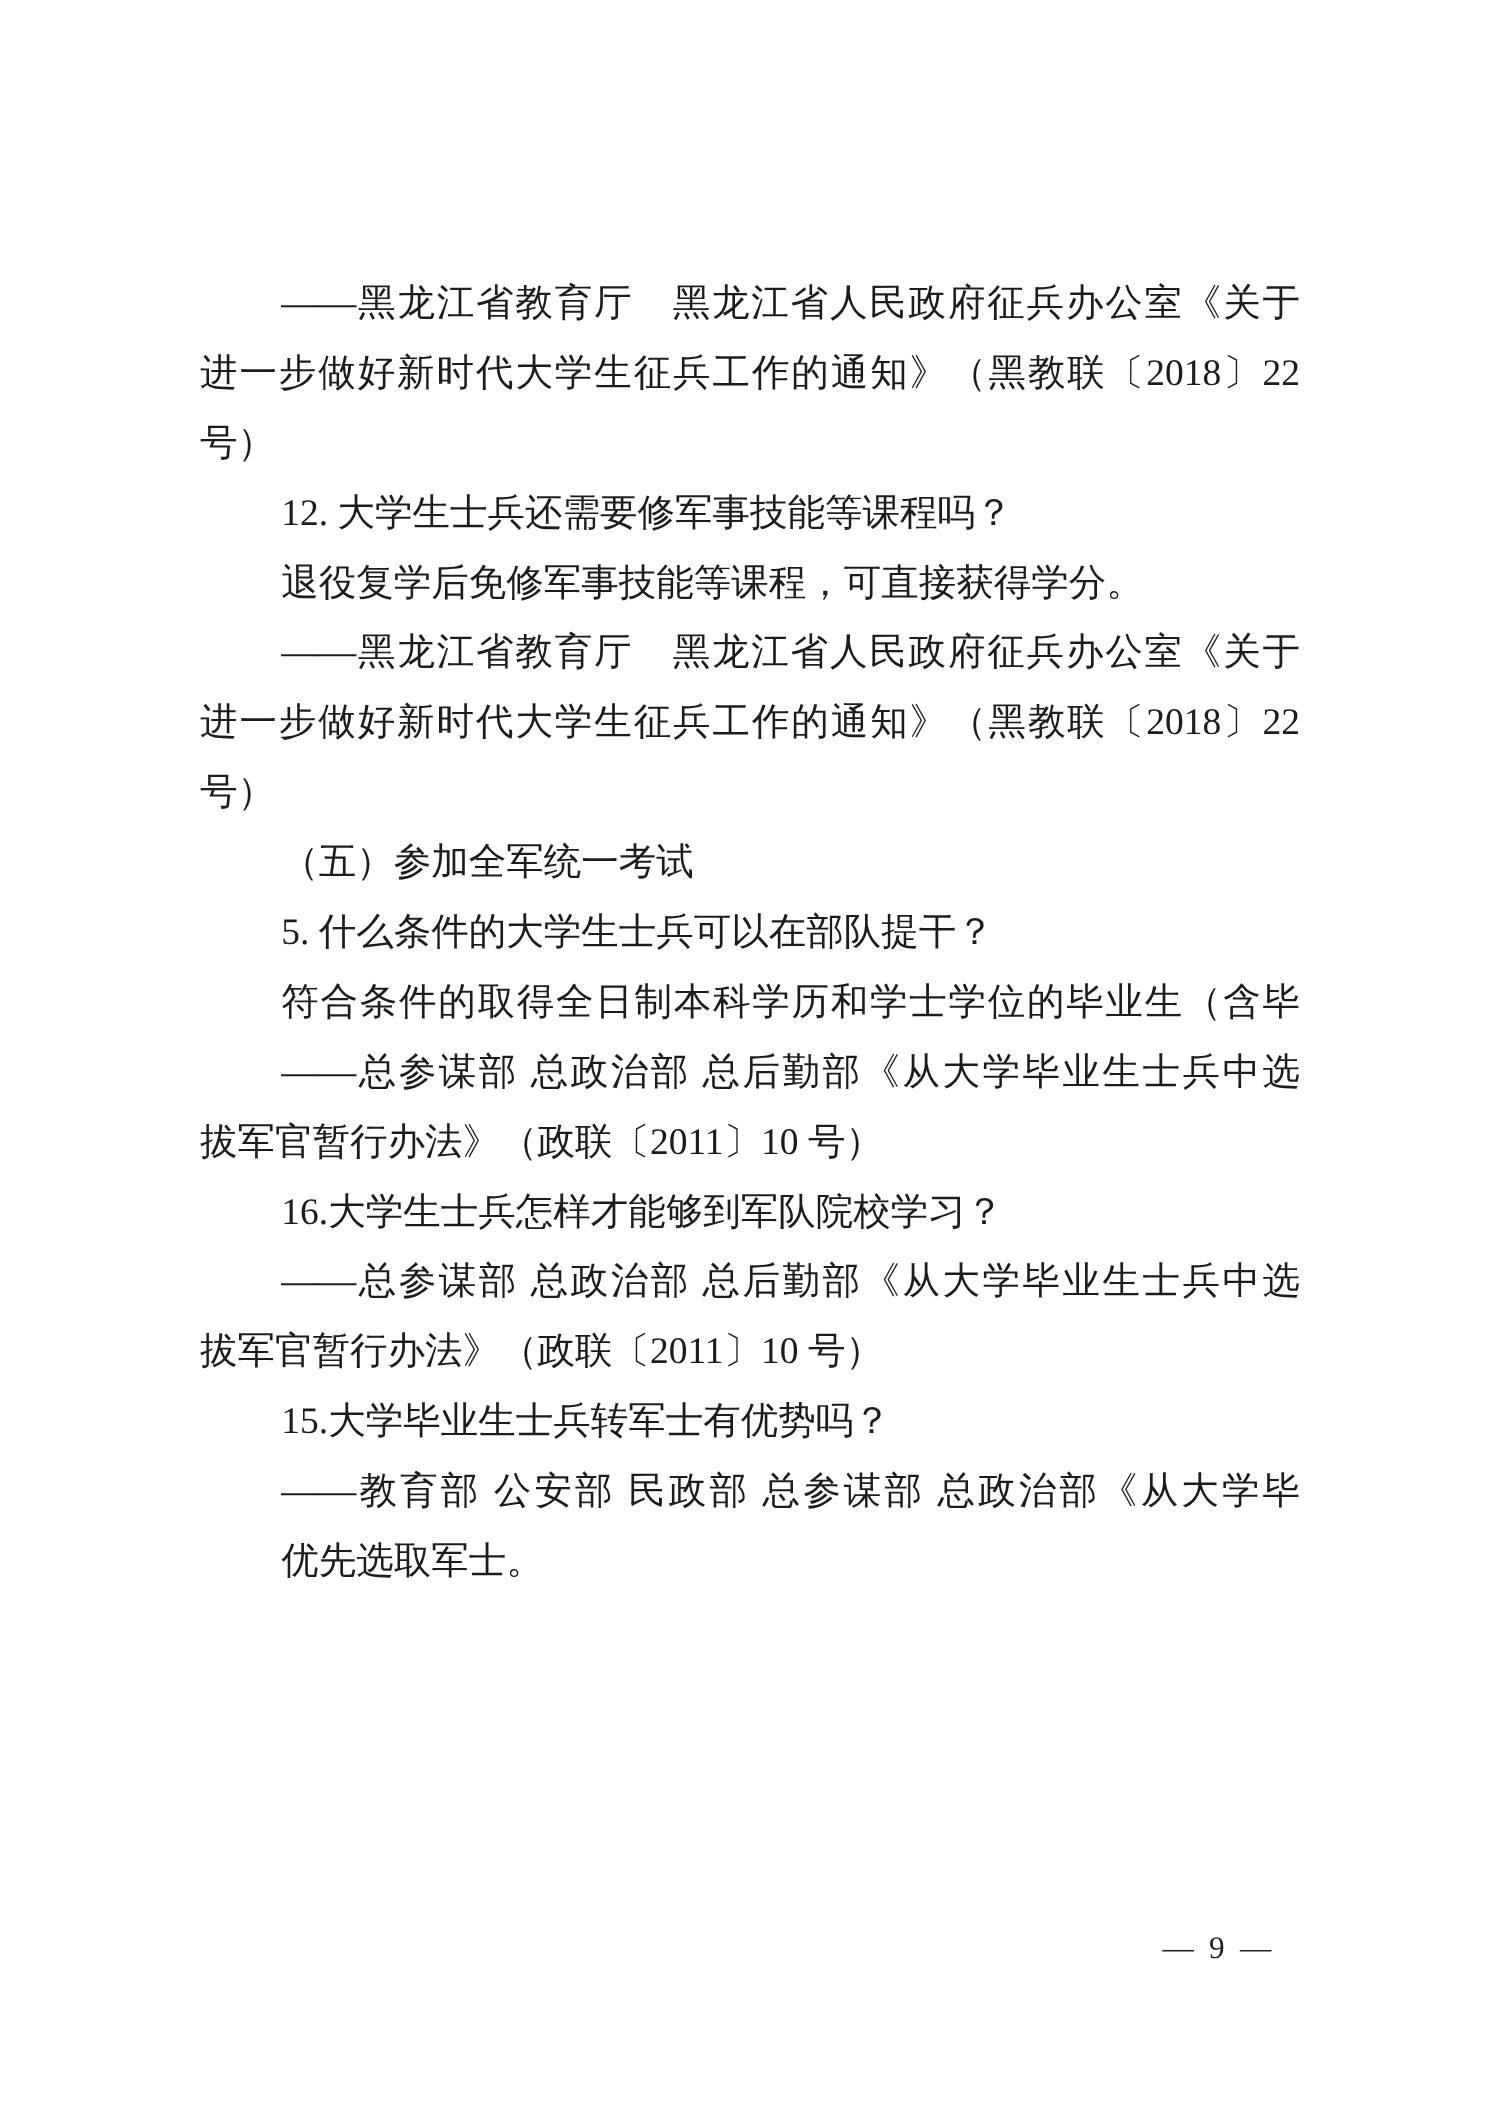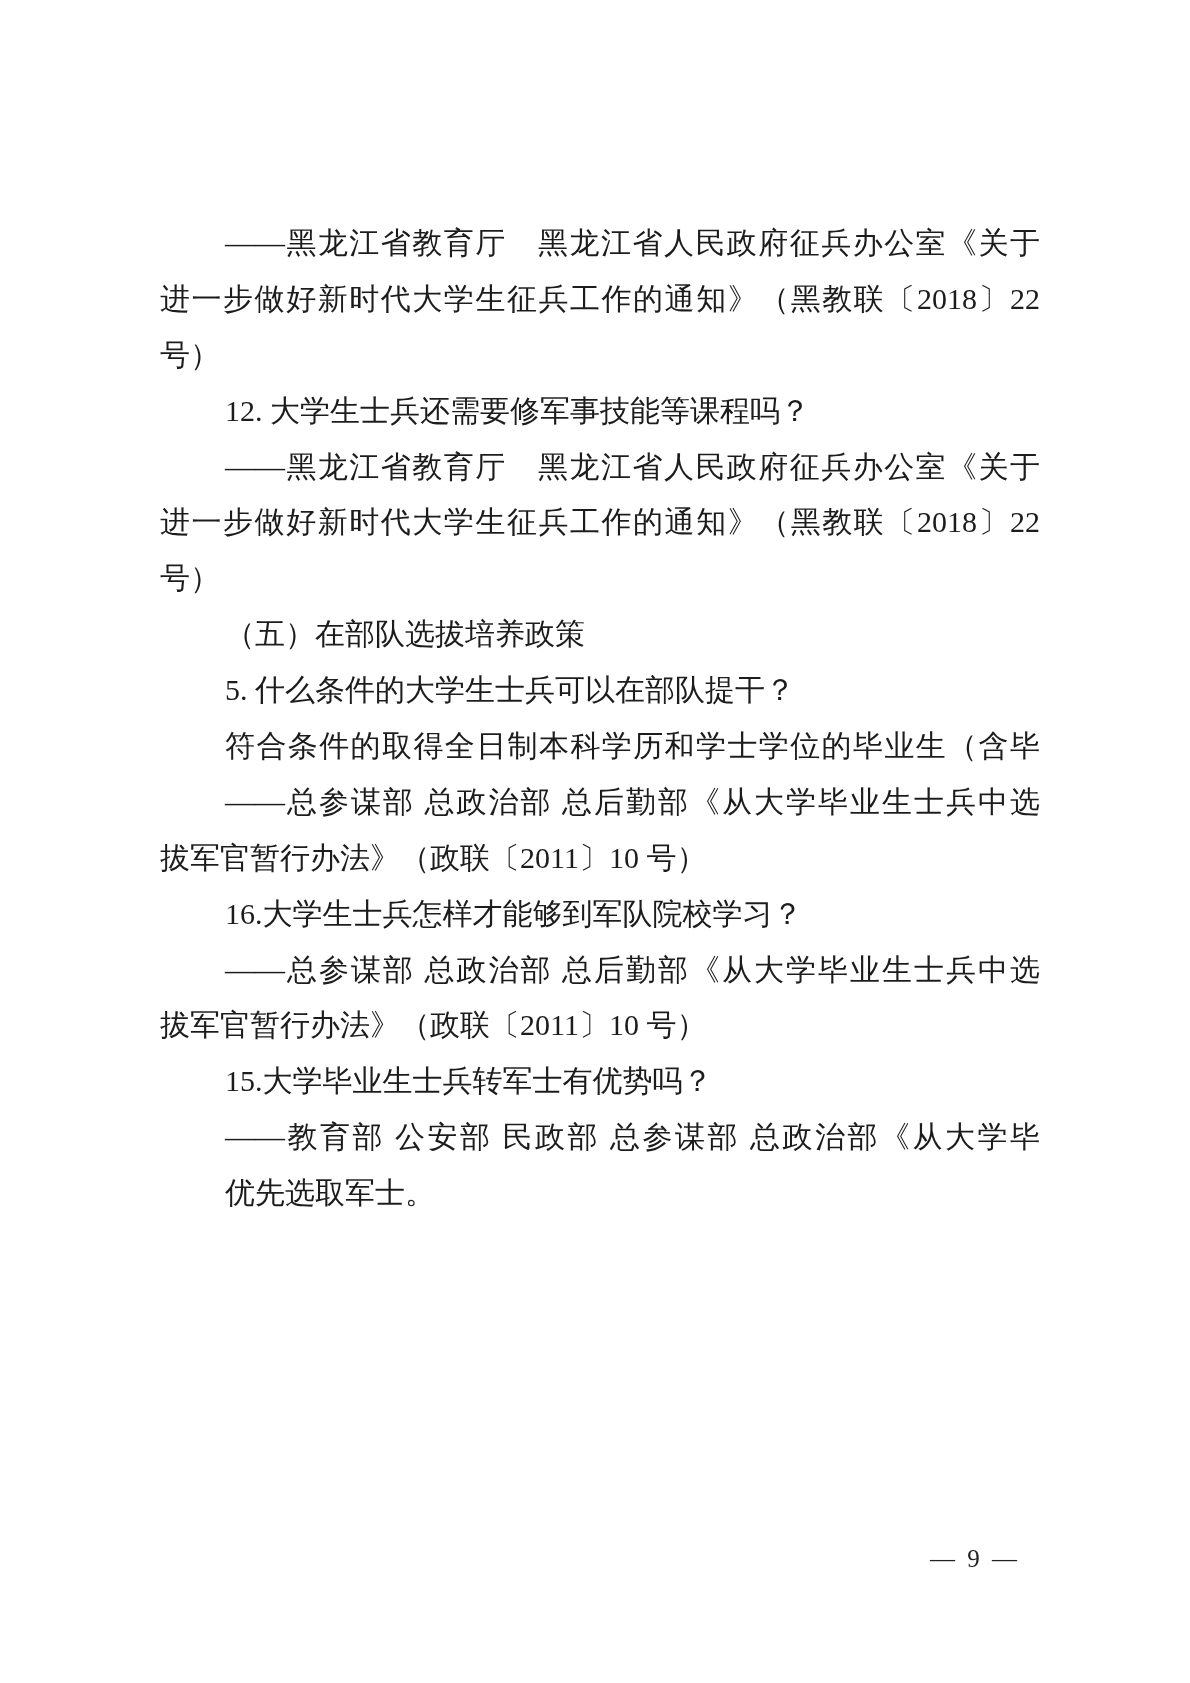--- a/index.html
+++ b/index.html
@@ -51,24 +51,25 @@
 </style>
 </head>
 <body>
 
 <div class="doc-page">
   <div class="text-block">
       <div class="text-line indent justify">——黑龙江省教育厅　黑龙江省人民政府征兵办公室《关于</div>
       <div class="text-line justify">进一步做好新时代大学生征兵工作的通知》（黑教联〔2018〕22</div>
       <div class="text-line">号）</div>
       <div class="text-line indent">12. 大学生士兵还需要修军事技能等课程吗？</div>
+      <div class="text-line indent">退役复学后免修军事技能等课程，可直接获得学分。</div>
       <div class="text-line indent justify">——黑龙江省教育厅　黑龙江省人民政府征兵办公室《关于</div>
       <div class="text-line justify">进一步做好新时代大学生征兵工作的通知》（黑教联〔2018〕22</div>
       <div class="text-line">号）</div>
-      <div class="text-line indent">（五）在部队选拔培养政策</div>
+      <div class="text-line indent">（五）参加全军统一考试</div>
       <div class="text-line indent">5. 什么条件的大学生士兵可以在部队提干？</div>
       <div class="text-line indent justify">符合条件的取得全日制本科学历和学士学位的毕业生（含毕</div>
       <div class="text-line indent justify">——总参谋部 总政治部 总后勤部《从大学毕业生士兵中选</div>
       <div class="text-line">拔军官暂行办法》（政联〔2011〕10 号）</div>
       <div class="text-line indent">16.大学生士兵怎样才能够到军队院校学习？</div>
       <div class="text-line indent justify">——总参谋部 总政治部 总后勤部《从大学毕业生士兵中选</div>
       <div class="text-line">拔军官暂行办法》（政联〔2011〕10 号）</div>
       <div class="text-line indent">15.大学毕业生士兵转军士有优势吗？</div>
       <div class="text-line indent justify">——教育部 公安部 民政部 总参谋部 总政治部《从大学毕</div>
       <div class="text-line indent">优先选取军士。</div>

